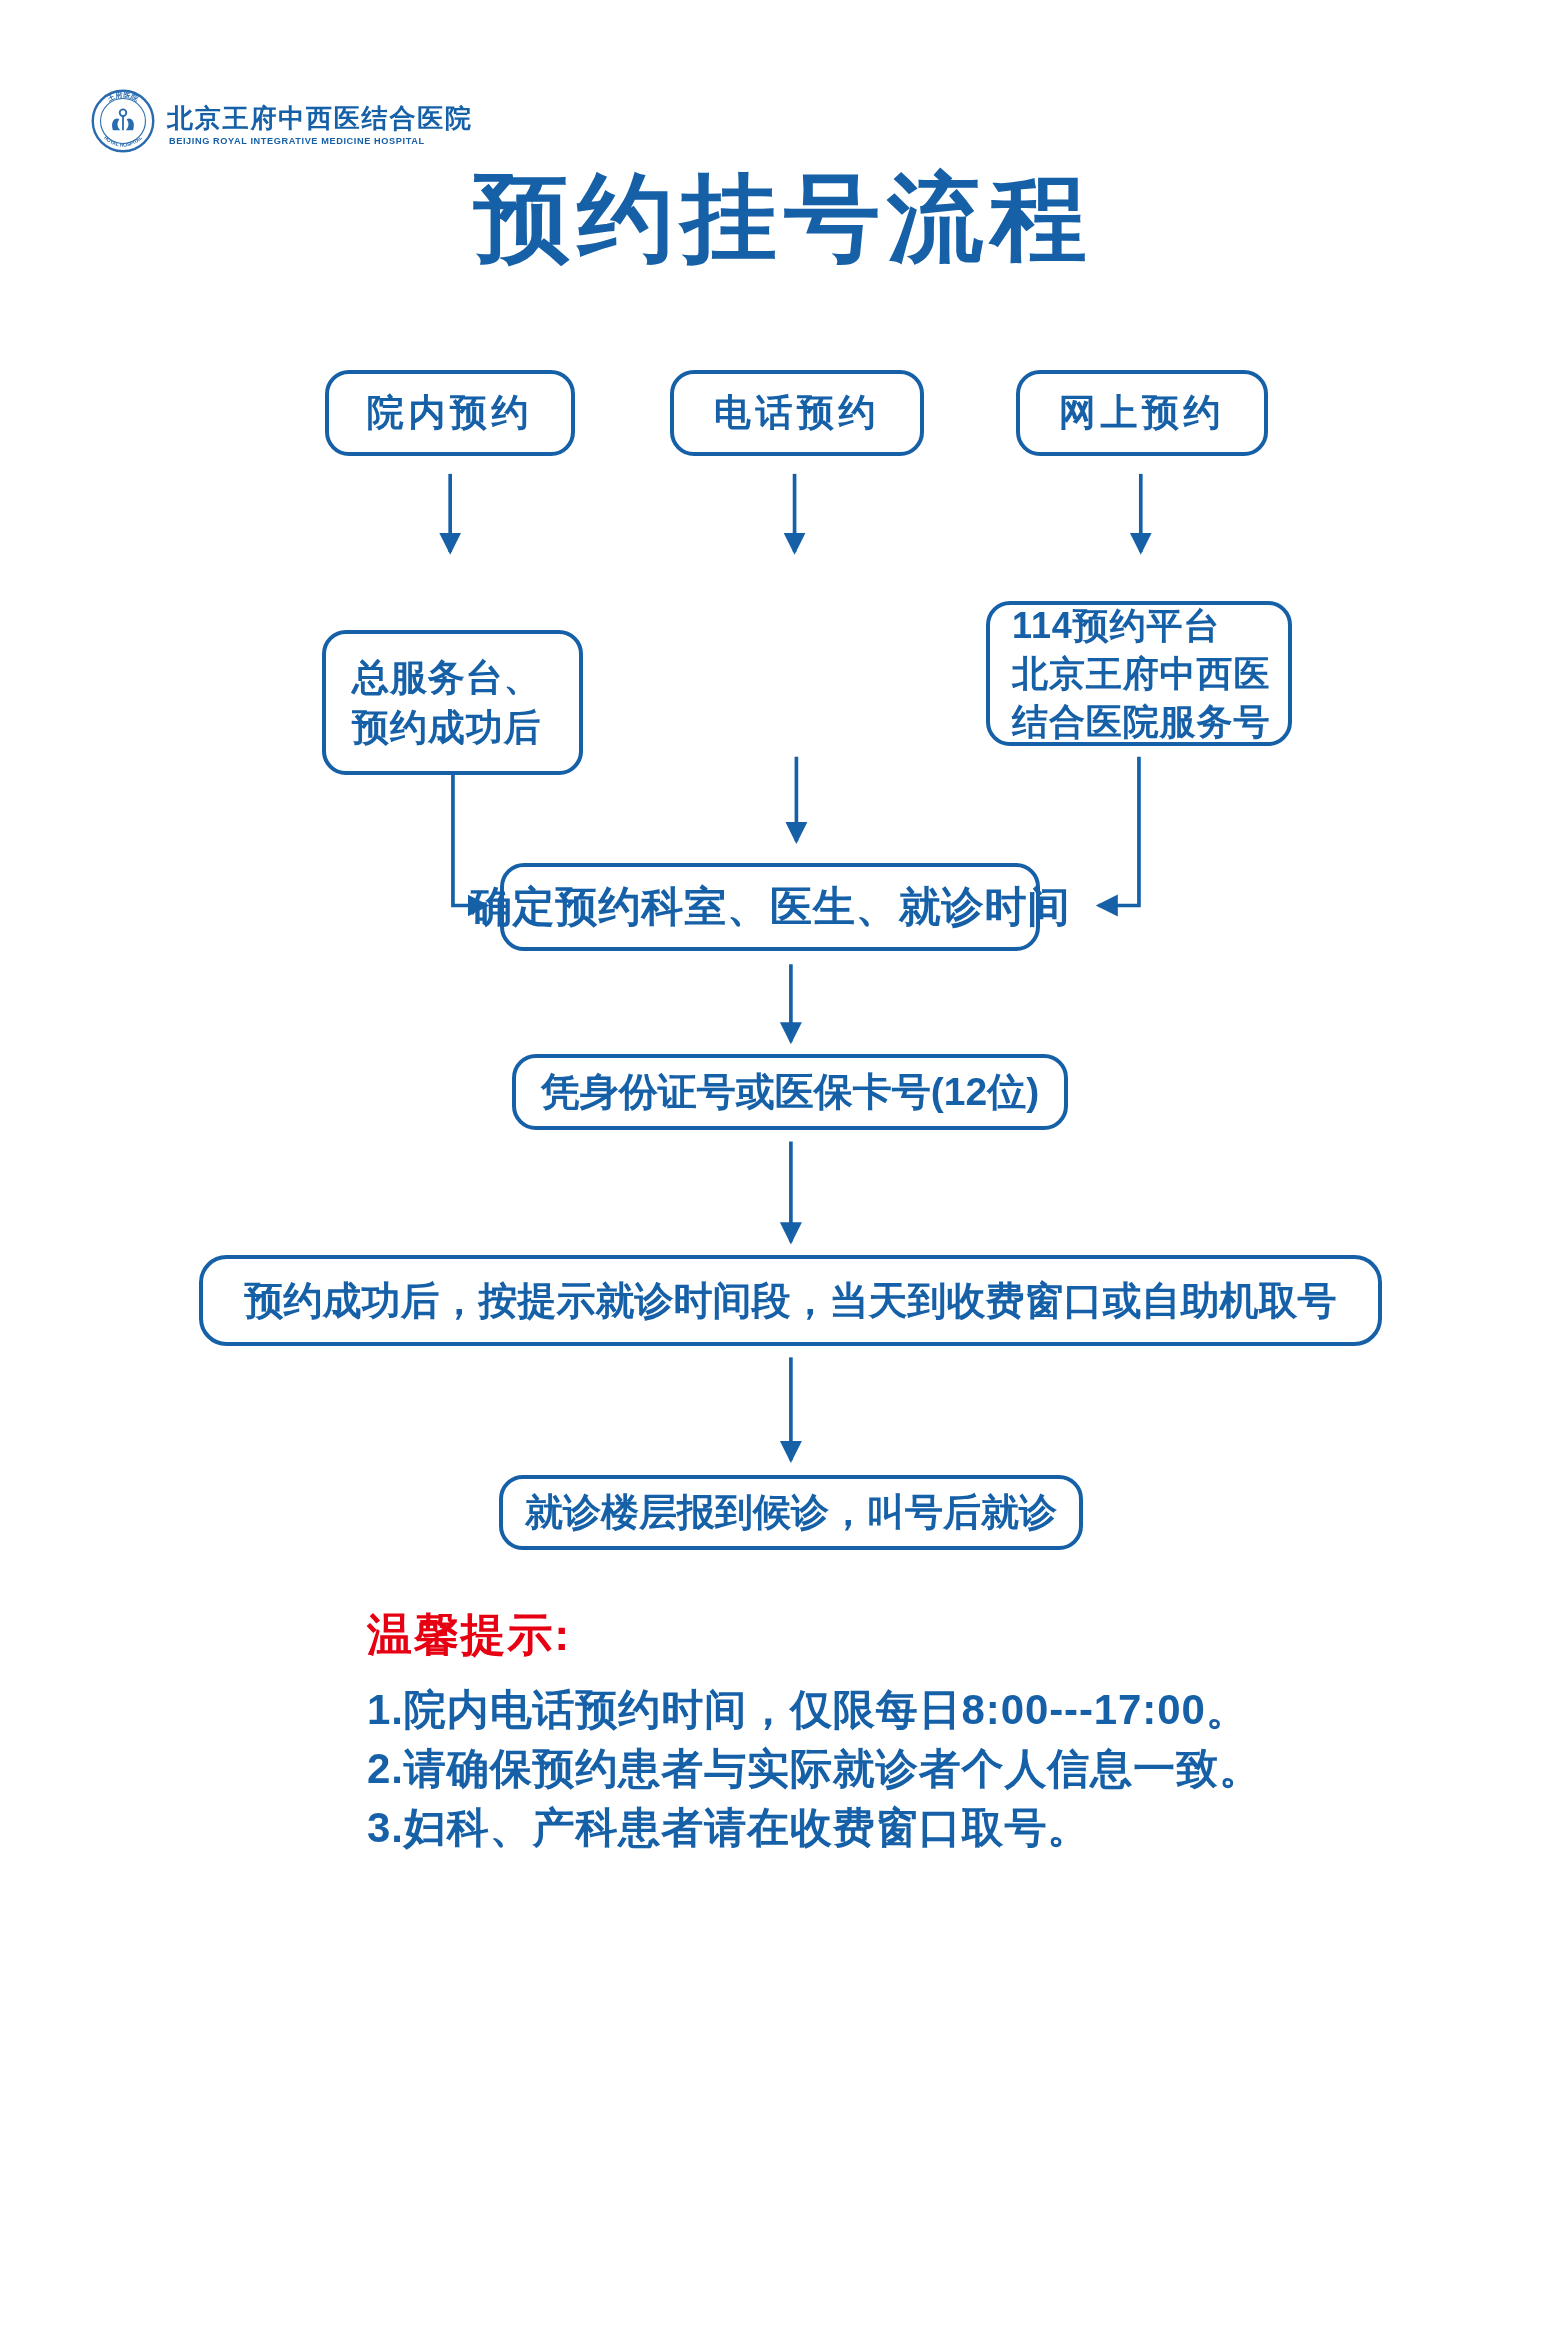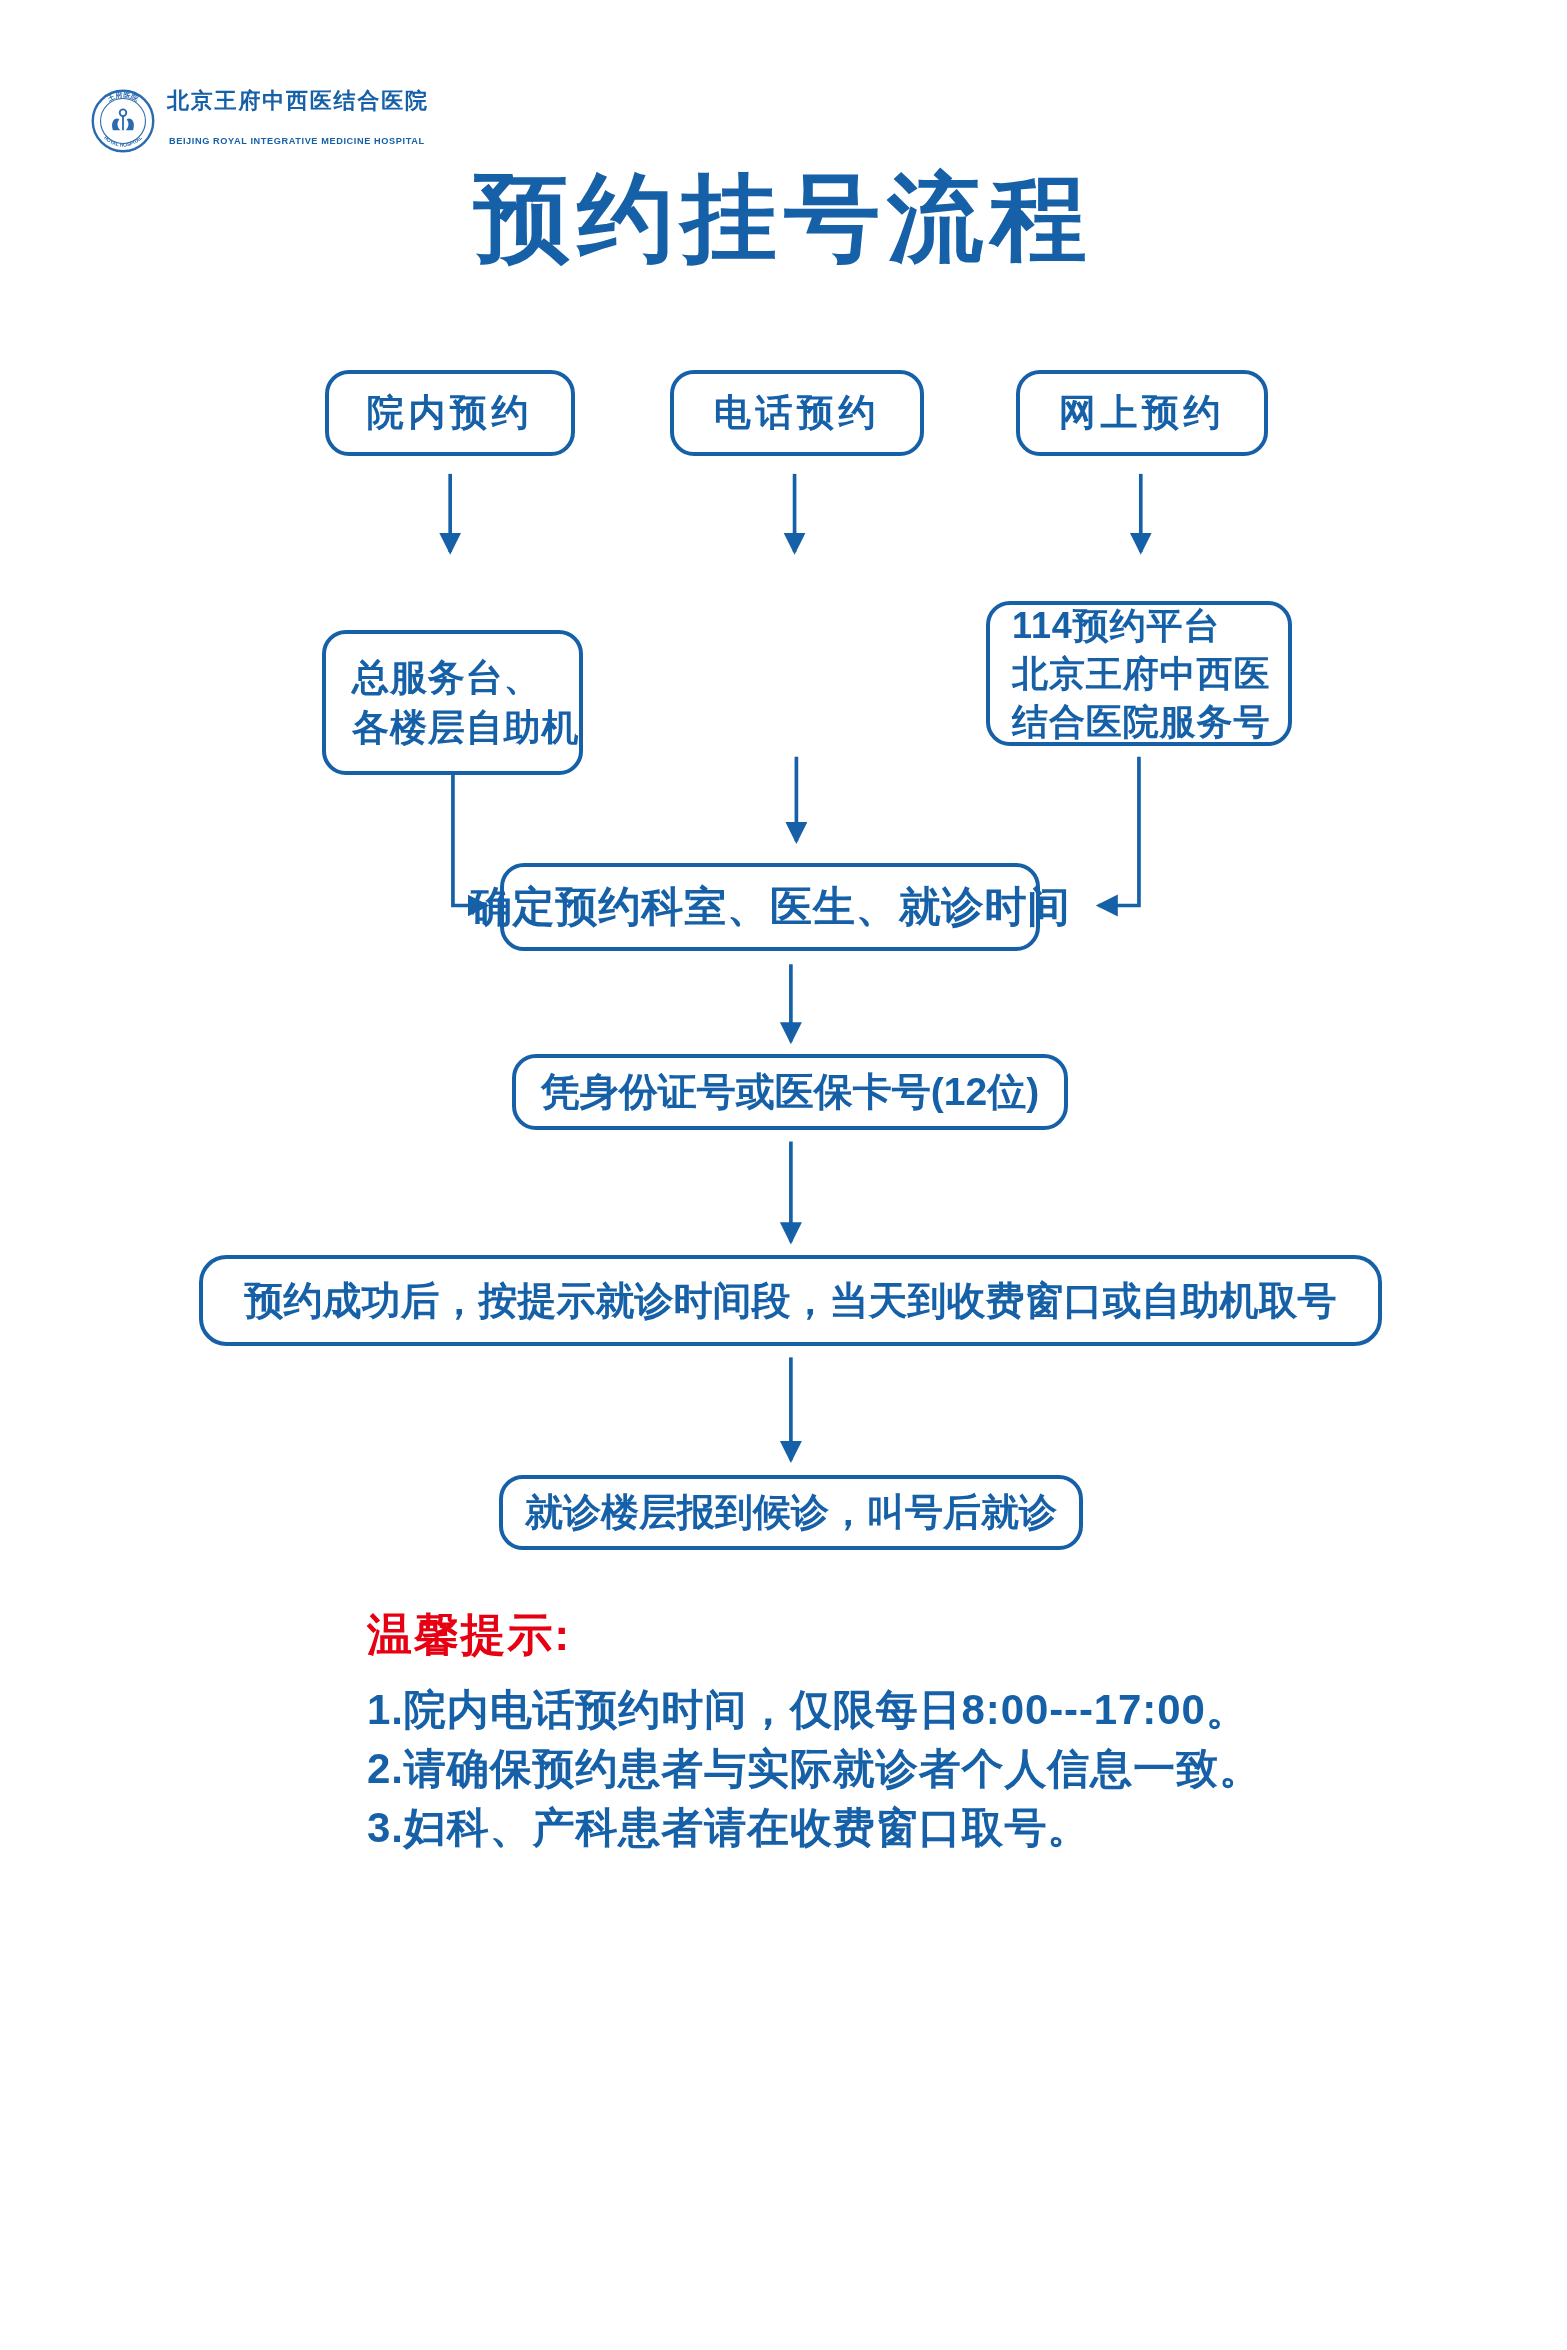--- a/index.html
+++ b/index.html
@@ -10,22 +10,22 @@
   body{font-family:"Liberation Sans","DejaVu Sans",sans-serif;}
   #poster{
     position:relative;
     width:1568px;height:2351px;
     background:#ffffff;
     overflow:hidden;
   }
   .abs{position:absolute;}
   
   .brand-zh{
-    left:167px;top:86px;
-    font-size:22px;font-weight:700;color:var(--blue);
+    left:167px;top:101px;
+    font-size:26px;font-weight:700;color:var(--blue);
     letter-spacing:1.8px;white-space:nowrap;
   }
   .brand-en{
     left:169px;top:136px;
     font-size:9.2px;font-weight:700;color:var(--blue);
     letter-spacing:0.6px;white-space:nowrap;
   }
   
   .page-title{
     left:0;right:0;top:163px;
@@ -132,21 +132,21 @@
   </div>
   <div class="box method" style="left:670px;top:370px;width:254px;height:86px;">
     <span>电话预约</span>
   </div>
   <div class="box method" style="left:1016px;top:370px;width:252px;height:86px;">
     <span>网上预约</span>
   </div>
 
   <div class="box channel" style="left:322px;top:601px;width:261px;height:145px;padding-left:26px;font-size:37px;line-height:50px;letter-spacing:0.9px;margin-top:29px;">
     <span class="line">总服务台、</span>
-    <span class="line">各楼层自助机</span>
+    <span class="line">预约成功后</span>
   </div>
   <div class="box channel" style="left:986px;top:601px;width:306px;height:145px;padding-left:22px;font-size:36px;line-height:48px;letter-spacing:0.9px;">
     <span class="line">114预约平台</span>
     <span class="line">北京王府中西医</span>
     <span class="line">结合医院服务号</span>
   </div>
 
   <div class="box step" style="left:500px;top:863px;width:540px;height:88px;font-size:42px;letter-spacing:0.9px;">
     <span>确定预约科室、医生、就诊时间</span>
   </div>

